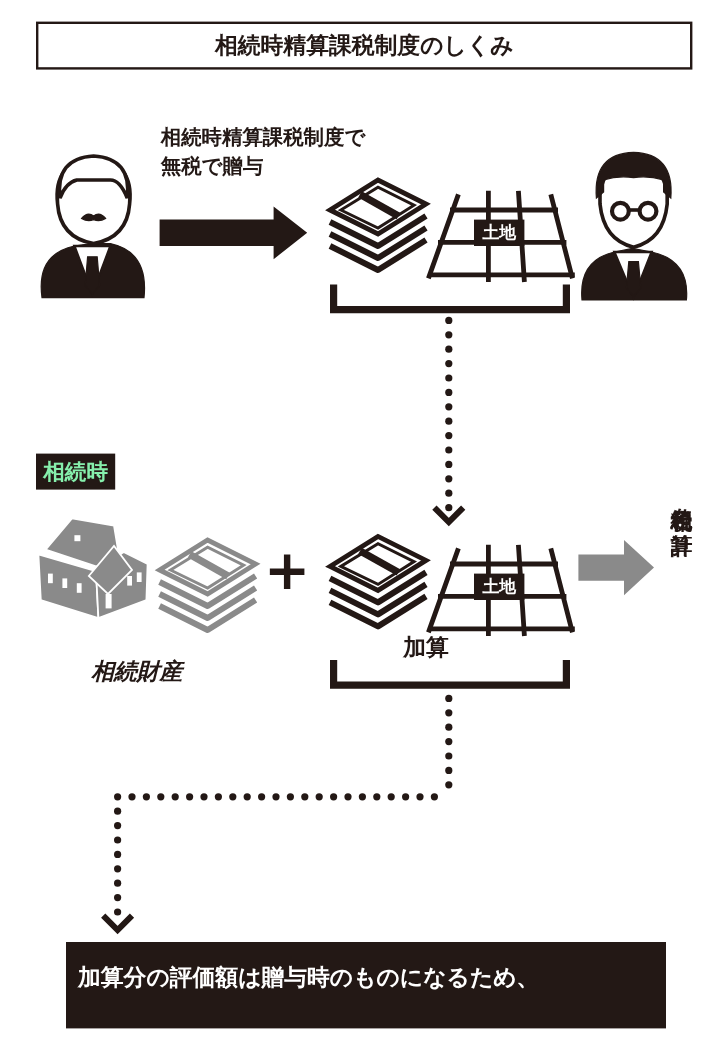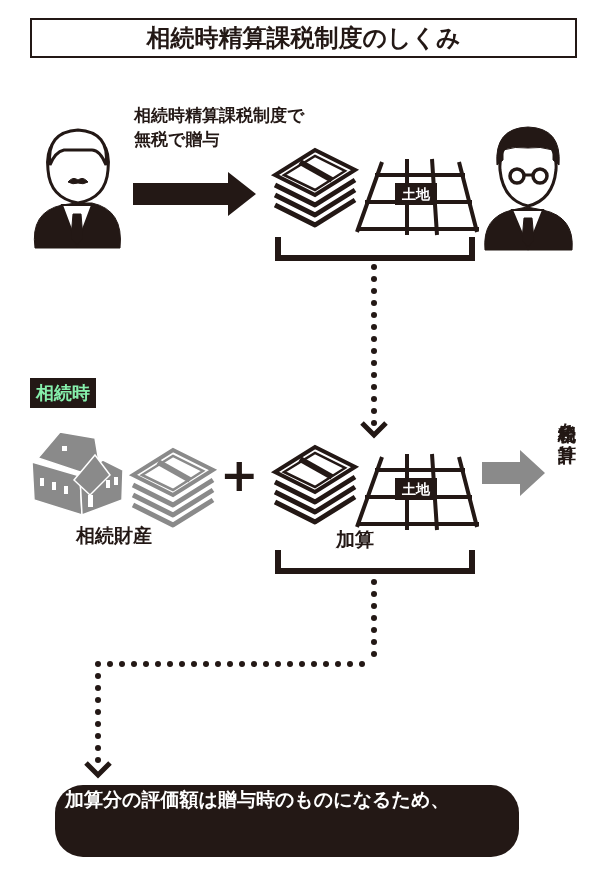--- a/index.html
+++ b/index.html
@@ -1,29 +1,29 @@
 <!DOCTYPE html>
 <html><head>
 <meta charset="utf-8">
 <style>
   html, body { margin: 0; padding: 0; background: #ffffff; }
   body { width: 600px; height: 869px; position: relative; overflow: hidden;
          font-family: "DejaVu Sans", "Liberation Sans", sans-serif; color: #231815; }
   .abs { position: absolute; }
   .title-box { left: 30px; top: 18px; width: 543px; height: 36px; border: 2px solid #231815;
-               display: flex; align-items: center; justify-content: center; font-size: 24px; font-weight: bold; }
+               display: flex; align-items: center; justify-content: center; font-size: 19px; font-weight: bold; }
   .desc { left: 134px; top: 84px; font-size: 17px; line-height: 24px; font-weight: bold; margin-top: 19px; }
   .desc div { white-space: nowrap; }
   .label-dark { background: #231815; color: #86efac; font-weight: bold; font-size: 18px;
                 padding: 3px 6px; }
   .label-plain { font-size: 19px; font-weight: bold; }
   .vtext { left: 556px; top: 410px; width: 22px; font-size: 18px; font-weight: bold; line-height: 21px;
            text-align: center; writing-mode: vertical-rl; text-orientation: upright; letter-spacing: 0px; }
-  .note { left: 55px; top: 785px; width: 464px; height: 72px; background: #231815; color: #fff;
-          font-weight: bold; font-size: 19px; line-height: 28px; box-sizing: border-box; padding: 0 10px 0 10px; border-radius: 28px; }
+  .note { left: 55px; top: 785px; width: 500px; height: 72px; background: #231815; color: #fff;
+          font-weight: bold; font-size: 19px; line-height: 28px; box-sizing: border-box; padding: 16px 10px 0 10px; }
   .note div { white-space: nowrap; }
   svg { position: absolute; left: 0; top: 0; }
 </style>
 </head>
 <body>
 
 <div class="abs title-box">相続時精算課税制度のしくみ</div>
 
 <div class="abs desc">
   <div>相続時精算課税制度で</div>
@@ -178,21 +178,21 @@
   <path d="M86,763 L98,775 L110,763" fill="none" stroke="#231815" stroke-width="5"></path>
 </svg>
 
 <div class="abs" style="left:395px; top:183px; width:42px; height:22px; color:#fff; font-weight:bold; font-size:14px; line-height:22px; text-align:center;">土地</div>
 <div class="abs" style="left:395px; top:478px; width:42px; height:22px; color:#fff; font-weight:bold; font-size:14px; line-height:22px; text-align:center;">土地</div>
 
 <div class="abs label-dark" style="left:30px; top:378px;">相続時</div>
 
 <div class="abs" style="left:220px; top:452px; font-size:46px; font-weight:bold; line-height:46px;">+</div>
 
-<div class="abs label-plain" style="left:76px; top:523px;">相続財産</div>
+<div class="abs label-plain" style="left:76px; top:547px;font-style:italic;">相続財産</div>
 
 <div class="abs label-plain" style="left:336px; top:527px;">加算</div>
 
 <div class="abs vtext">相続税を計算</div>
 
 <div class="abs note">
   <div>加算分の評価額は贈与時のものになるため、</div>
 </div>
 
 </body></html>

